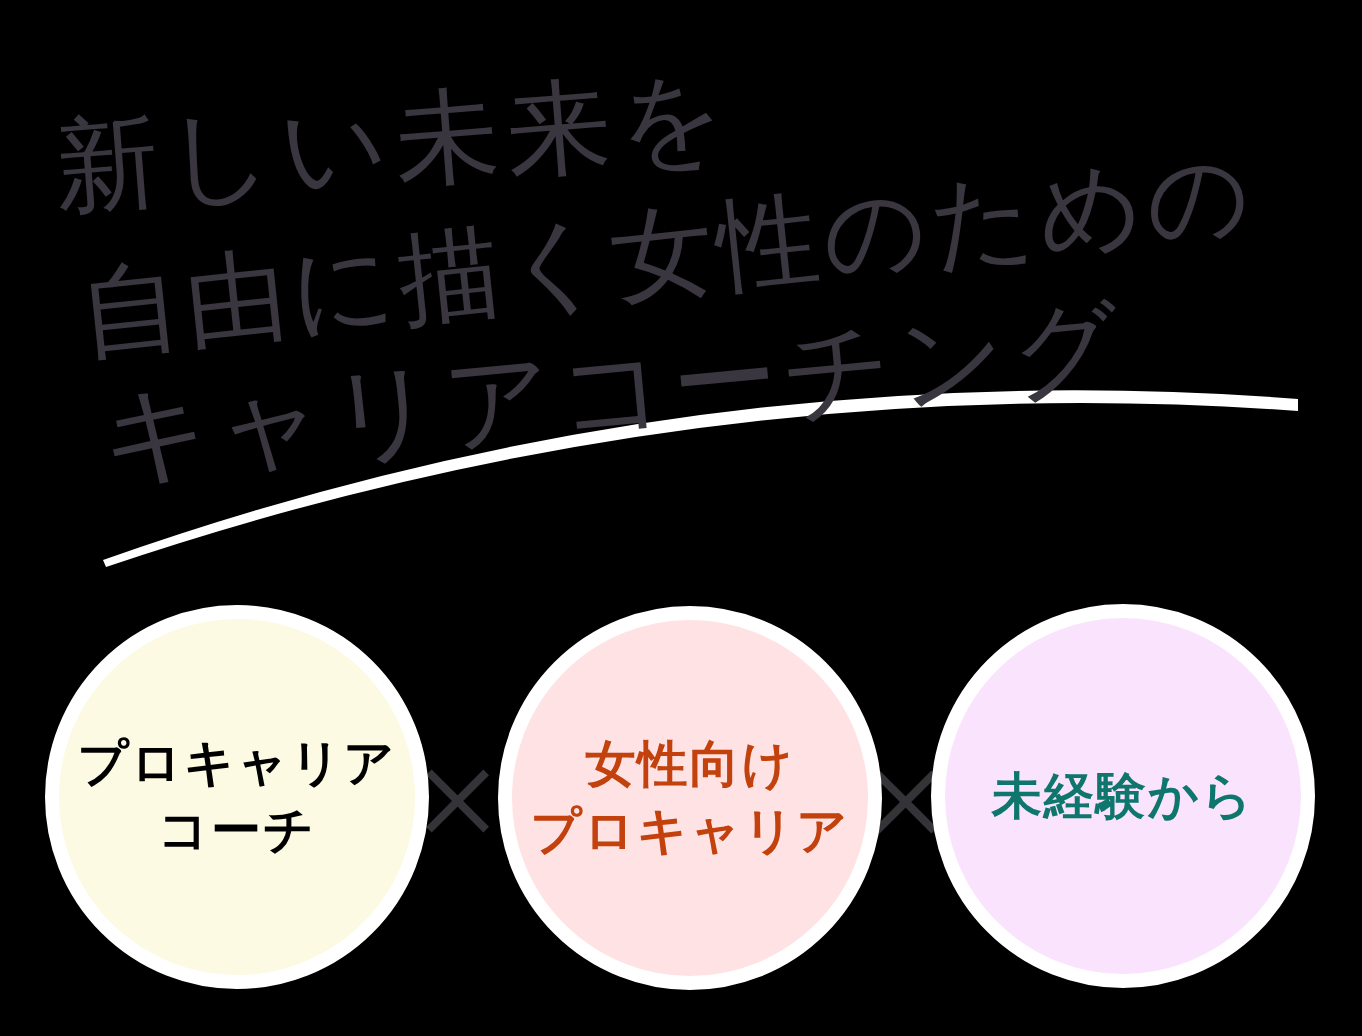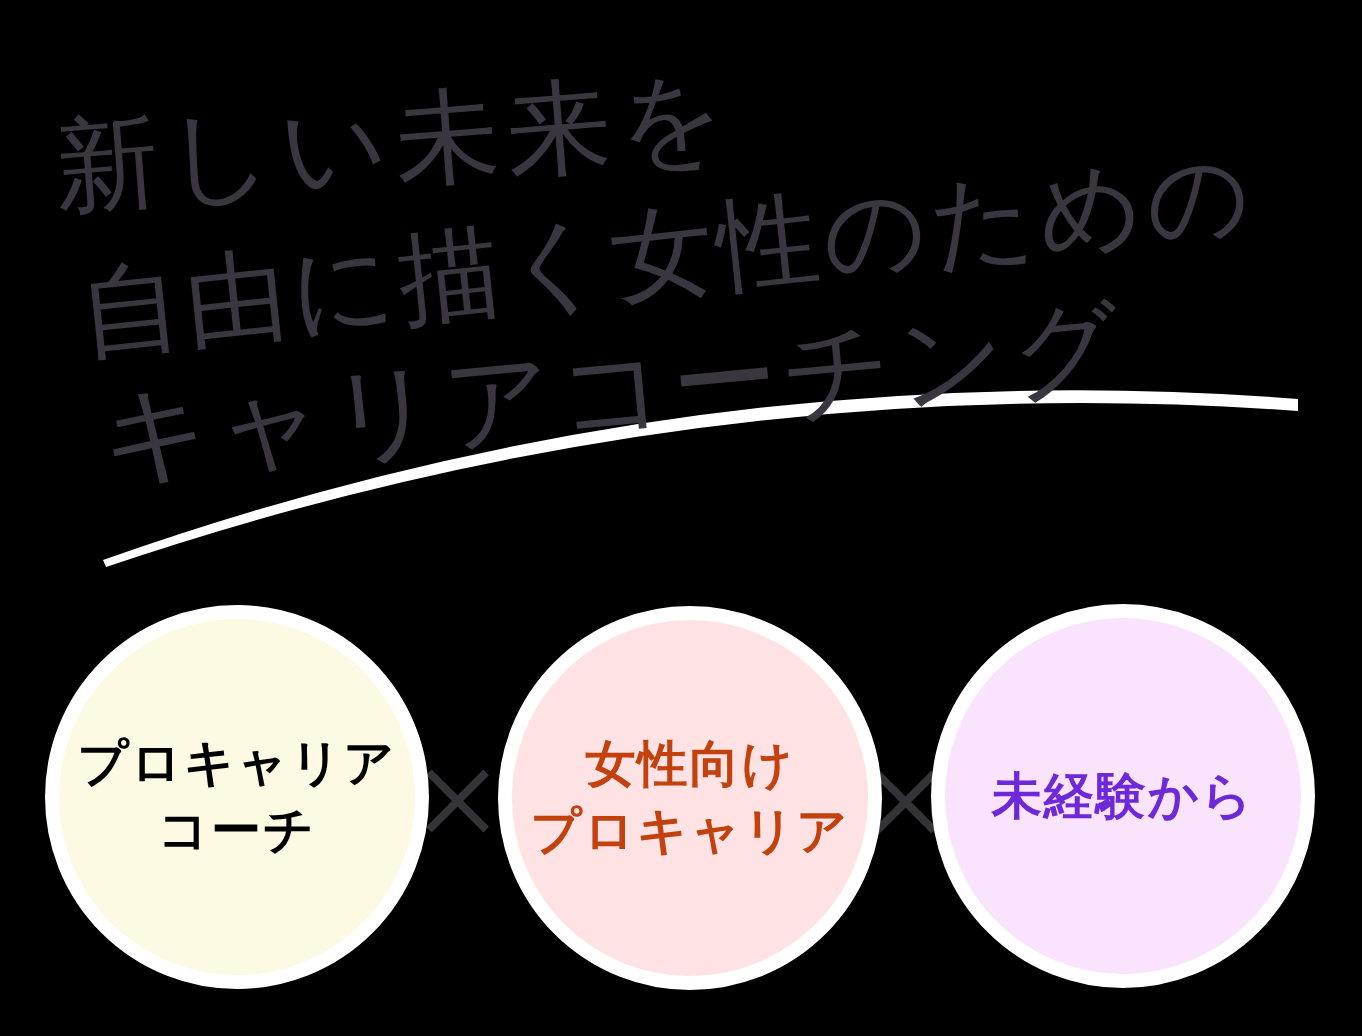--- a/index.html
+++ b/index.html
@@ -105,19 +105,19 @@
       <div>女性向け</div>
       <div>プロキャリア</div>
     </div>
   </div>
 
   <div class="sep sep2">
     <div class="bar bar-a" style="background-color: rgb(51, 51, 56);"></div>
     <div class="bar bar-b" style="background-color: rgb(51, 51, 56);"></div>
   </div>
 
-  <div class="circle c3" style="background-color: rgb(250, 227, 252); color: #6d28d9; border-color: rgb(255, 255, 255);">
+  <div class="circle c3" style="background-color: rgb(250, 227, 252); color: #0f766e; border-color: rgb(255, 255, 255);">
     <div class="clabel">
       <div>未経験から</div>
     </div>
   </div>
 
 </div>
 
 </body></html>

